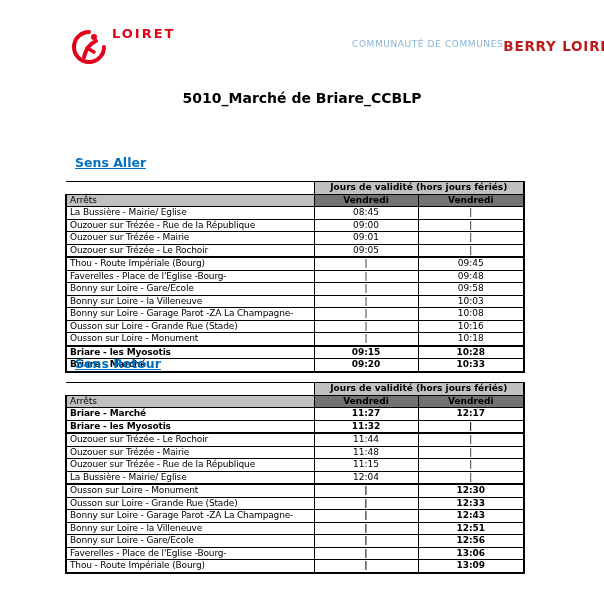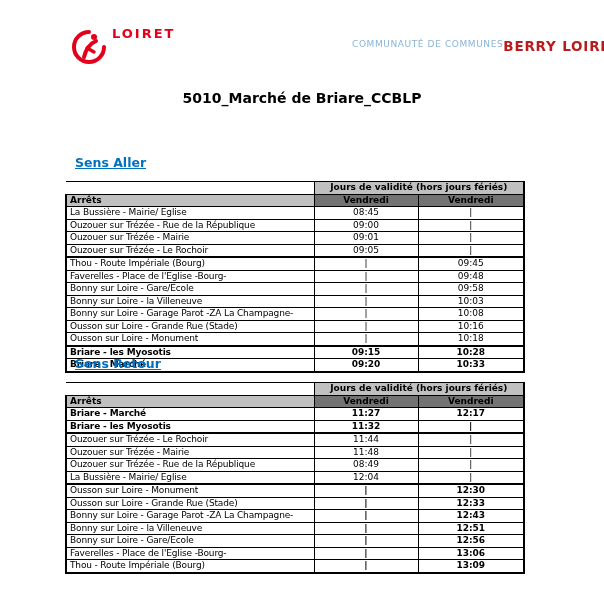--- a/index.html
+++ b/index.html
@@ -37,21 +37,21 @@
   
   table.timetable { border-collapse:collapse; table-layout:fixed; width:458px; }
   col.c-stop { width:248px; } col.c-t1 { width:104px; } col.c-t2 { width:106px; }
   .timetable th, .timetable td {
     border:1px solid #000; height:11.5px; padding:0 3px;
     font-size:9px; line-height:1.05; overflow:hidden; white-space:nowrap;
   }
   .ghost-cell { border:none; background:transparent; }
   .validity-cell { background:#c0c0c0; font-weight:bold; text-align:center;
                    font-size:8.6px; height:9.5px; border-top-width:2px; }
-  .stop-header { background:#c0c0c0; font-weight:bold; text-align:left; border-top-width:2px; }
+  .stop-header { background:#c0c0c0; font-weight:normal; text-align:left; border-top-width:2px; }
   .day-header  { background:#737373; font-weight:bold; text-align:center; }
   .stop-cell { text-align:left; letter-spacing:-0.15px; }
   .time-cell { text-align:center; font-size:9.2px; }
   .bold-row td { font-weight:bold; }
   td.bold { font-weight:bold; }
   tr.thick-top td, tr.thick-top th { border-top-width:2px; }
   .timetable tr > *:first-child { border-left-width:2px; }
   .timetable .ghost-cell { border-left:none; }
   .timetable tr > *:last-child { border-right-width:2px; }
   .timetable tbody tr:last-child td { border-bottom-width:2px; }
@@ -232,21 +232,21 @@
             <td class="time-cell">11:44</td>
             <td class="time-cell">|</td>
           </tr>
           <tr>
             <td class="stop-cell">Ouzouer sur Trézée - Mairie</td>
             <td class="time-cell">11:48</td>
             <td class="time-cell">|</td>
           </tr>
           <tr>
             <td class="stop-cell">Ouzouer sur Trézée - Rue de la République</td>
-            <td class="time-cell">08:49</td>
+            <td class="time-cell">11:15</td>
             <td class="time-cell">|</td>
           </tr>
           <tr>
             <td class="stop-cell">La Bussière - Mairie/ Eglise</td>
             <td class="time-cell">12:04</td>
             <td class="time-cell">|</td>
           </tr>
           <tr class="thick-top">
             <td class="stop-cell">Ousson sur Loire - Monument</td>
             <td class="time-cell bold">|</td>

